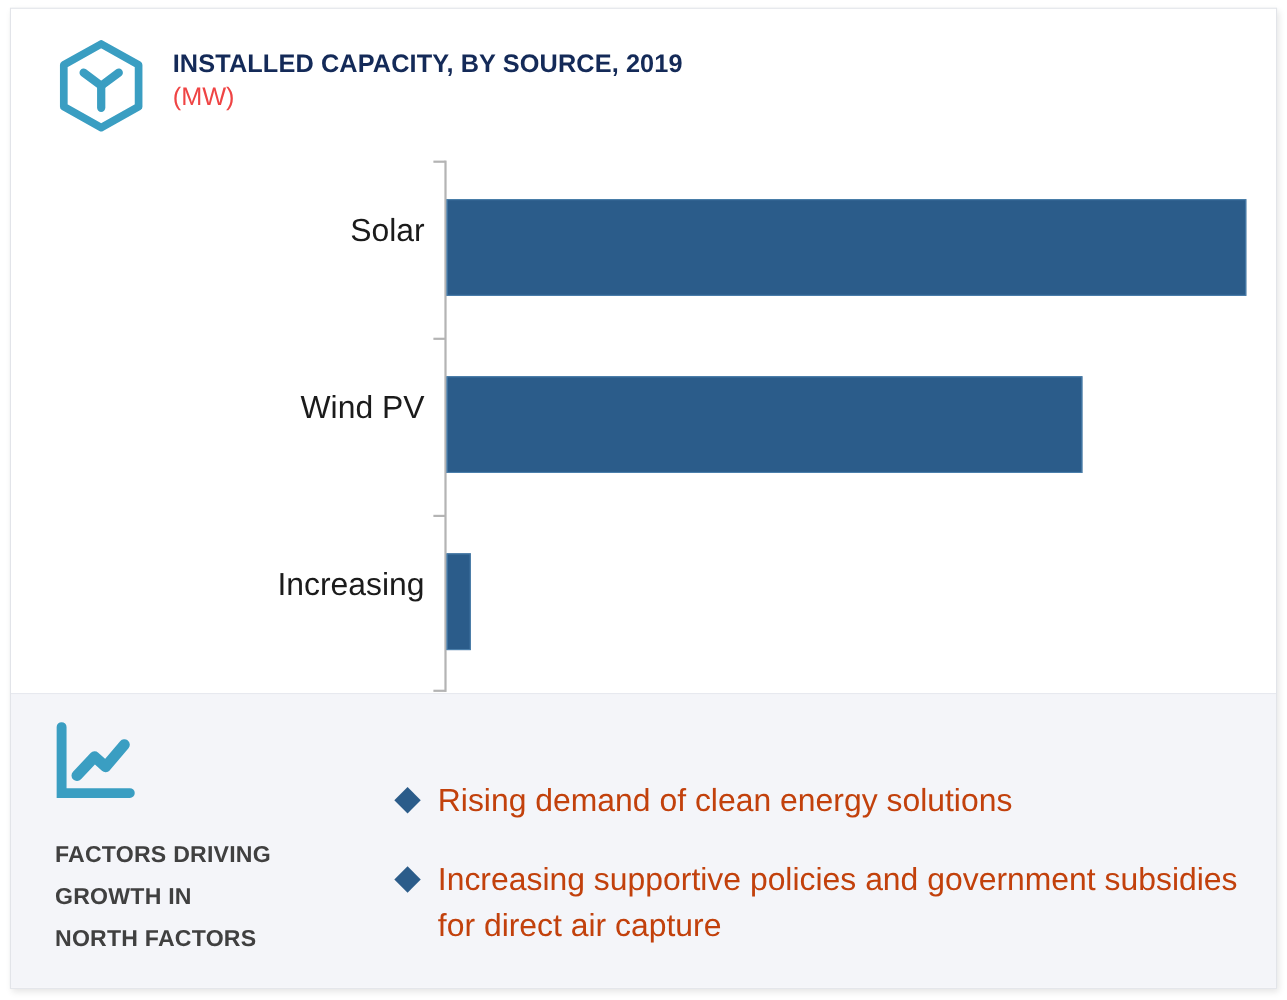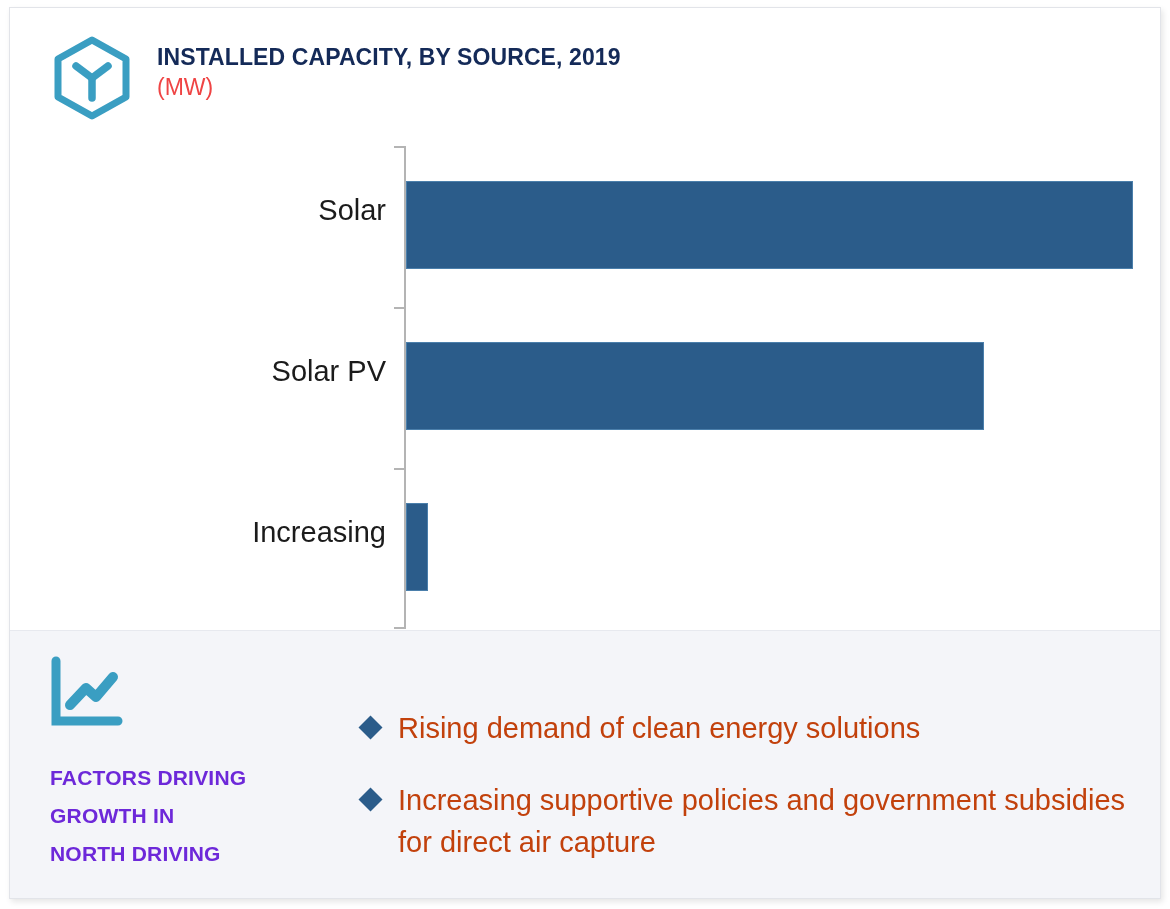--- a/index.html
+++ b/index.html
@@ -129,21 +129,21 @@
     height: 76px;
   }
 
   #factors-heading {
     position: absolute;
     left: 40px;
     top: 128px;
     width: 290px;
     font-size: 21px;
     font-weight: bold;
-    color: #6d28d9;
+    color: #404040;
     line-height: 38px;
     letter-spacing: 0.2px;
   }
 
   #bullets {
     position: absolute;
     left: 350px;
     top: 76px;
     width: 780px;
   }
@@ -201,21 +201,21 @@
     <div class="axis-tick" style="top:174px;"></div>
     <div class="axis-tick" style="top:335px;"></div>
     <div class="axis-tick" style="top:494px;"></div>
 
     <div class="cat-row" style="top:32px; height:120px;">
       <div class="cat-label" style="top:29px;">Solar</div>
       <div class="bar" style="top:16px; height:88px; width:727px;"></div>
     </div>
 
     <div class="cat-row" style="top:193px; height:120px;">
-      <div class="cat-label" style="top:29px;">Solar PV</div>
+      <div class="cat-label" style="top:29px;">Wind PV</div>
       <div class="bar" style="top:16px; height:88px; width:578px;"></div>
     </div>
 
     <div class="cat-row" style="top:354px; height:120px;">
       <div class="cat-label" style="top:29px;">Increasing</div>
       <div class="bar" style="top:16px; height:88px; width:22px;"></div>
     </div>
 
   </div>
 
@@ -226,21 +226,21 @@
         <g stroke="#3a9ec2" stroke-width="9" stroke-linecap="round" fill="none">
           <polyline points="8,6 8,66 70,66"></polyline>
           <polyline points="22,50 38,33 48,42 65,22" stroke-width="10" stroke-linejoin="round"></polyline>
         </g>
       </svg>
     </div>
 
     <div id="factors-heading">
       <div>FACTORS DRIVING</div>
       <div>GROWTH IN</div>
-      <div>NORTH DRIVING</div>
+      <div>NORTH FACTORS</div>
     </div>
 
     <div id="bullets">
       <div class="bullet">
         <span class="bullet-marker"></span>
         <span>Rising demand of clean energy solutions</span>
       </div>
       <div class="bullet">
         <span class="bullet-marker"></span>
         <span>Increasing supportive policies and government subsidies for direct air capture</span>

